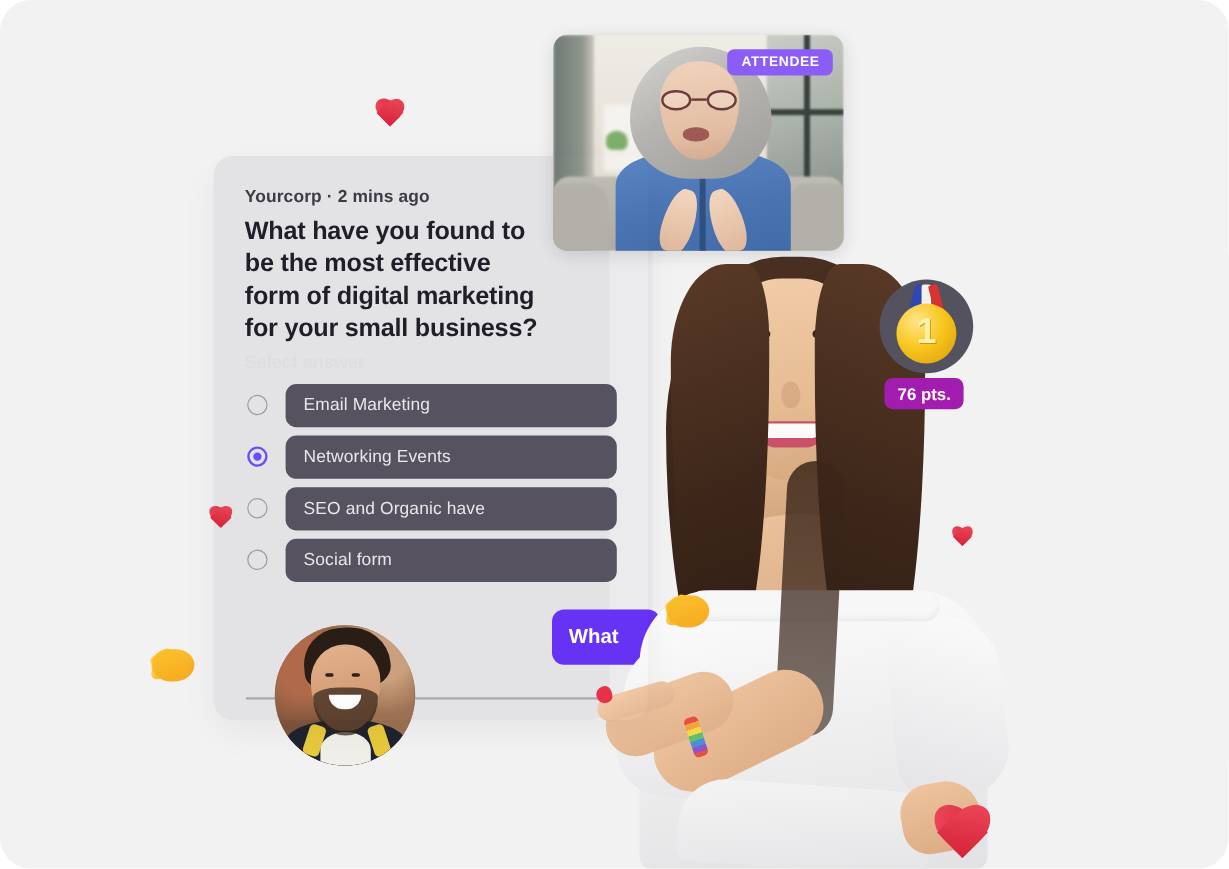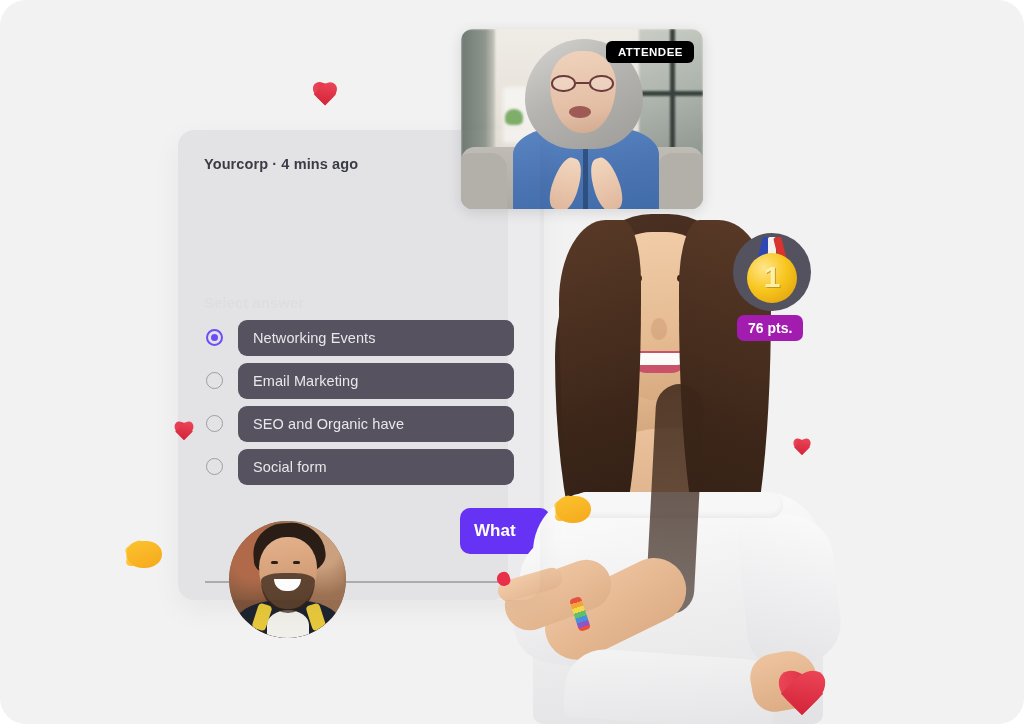--- a/index.html
+++ b/index.html
@@ -306,21 +306,21 @@
     position: absolute; top: 0;
     width: 26px; height: 54px;
     background: linear-gradient(170deg, #f3d7c0 0%, #dfb79b 100%);
     border-radius: 42% 42% 34% 34% / 58% 58% 42% 42%;
   }
   .vt-hands span.l { left: 0; transform: rotate(18deg); }
   .vt-hands span.r { left: 40px; transform: rotate(-18deg); }
   .attendee-badge {
     position: absolute;
     right: 9px; top: 12px;
-    background: #000000;
+    background: #8b5cf6;
     color: #ffffff;
     font-size: 11.5px;
     font-weight: bold;
     letter-spacing: .5px;
     padding: 5px 11px 5px 12px;
     border-radius: 6px;
   }
 
   
   .medal-circle {
@@ -593,34 +593,35 @@
   }
 </style>
 </head>
 <body>
 
 <div id="stage">
 
   <div class="back-panel"></div>
 
   <div class="poll-card">
-    <div class="poll-meta">Yourcorp · 4 mins ago</div>
+    <div class="poll-meta">Yourcorp · 2 mins ago</div>
+    <div class="poll-question">What have you found to be the most effective form of digital marketing for your small business?</div>
     <div class="select-hint">Select answer</div>
 
     <div class="options">
+      <div class="opt-row">
+        <span class="radio"></span>
+        <span class="opt-pill">
+          <span class="opt-label">Email Marketing</span>
+        </span>
+      </div>
       <div class="opt-row selected">
         <span class="radio"></span>
         <span class="opt-pill">
           <span class="opt-label">Networking Events</span>
-        </span>
-      </div>
-      <div class="opt-row">
-        <span class="radio"></span>
-        <span class="opt-pill">
-          <span class="opt-label">Email Marketing</span>
         </span>
       </div>
       <div class="opt-row">
         <span class="radio"></span>
         <span class="opt-pill">
           <span class="opt-label">SEO and Organic have</span>
         </span>
       </div>
       <div class="opt-row">
         <span class="radio"></span>

